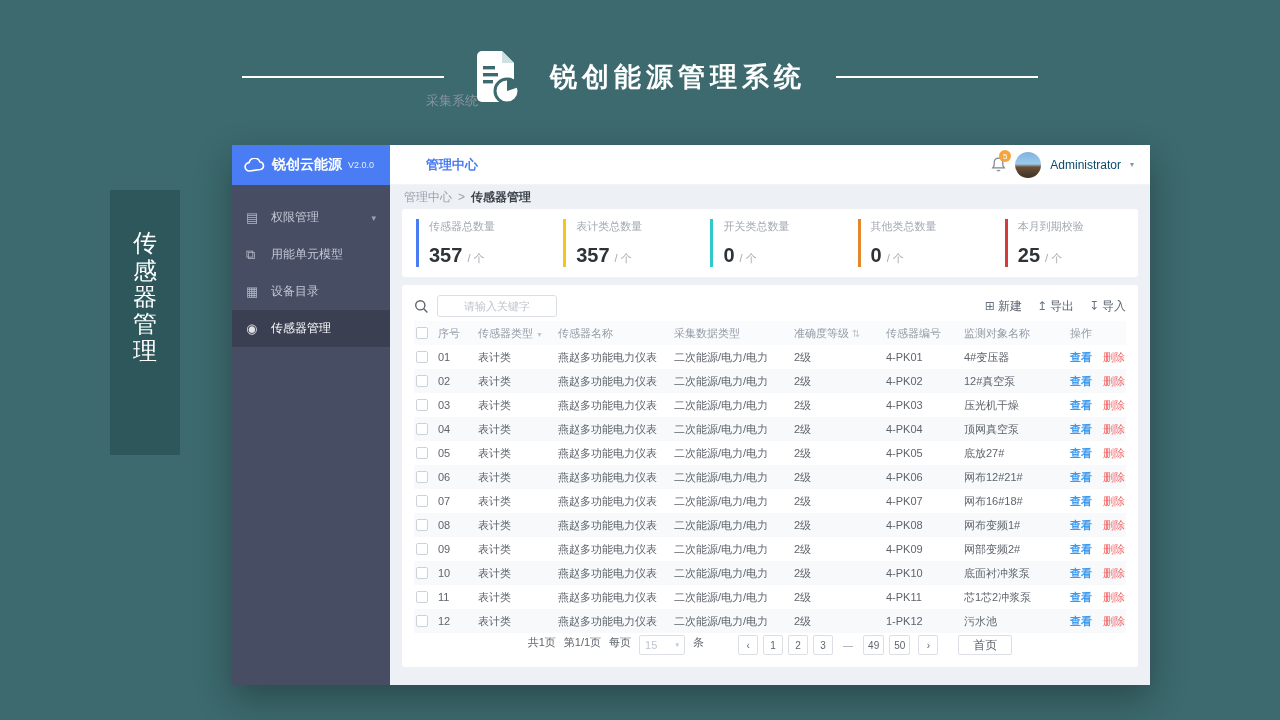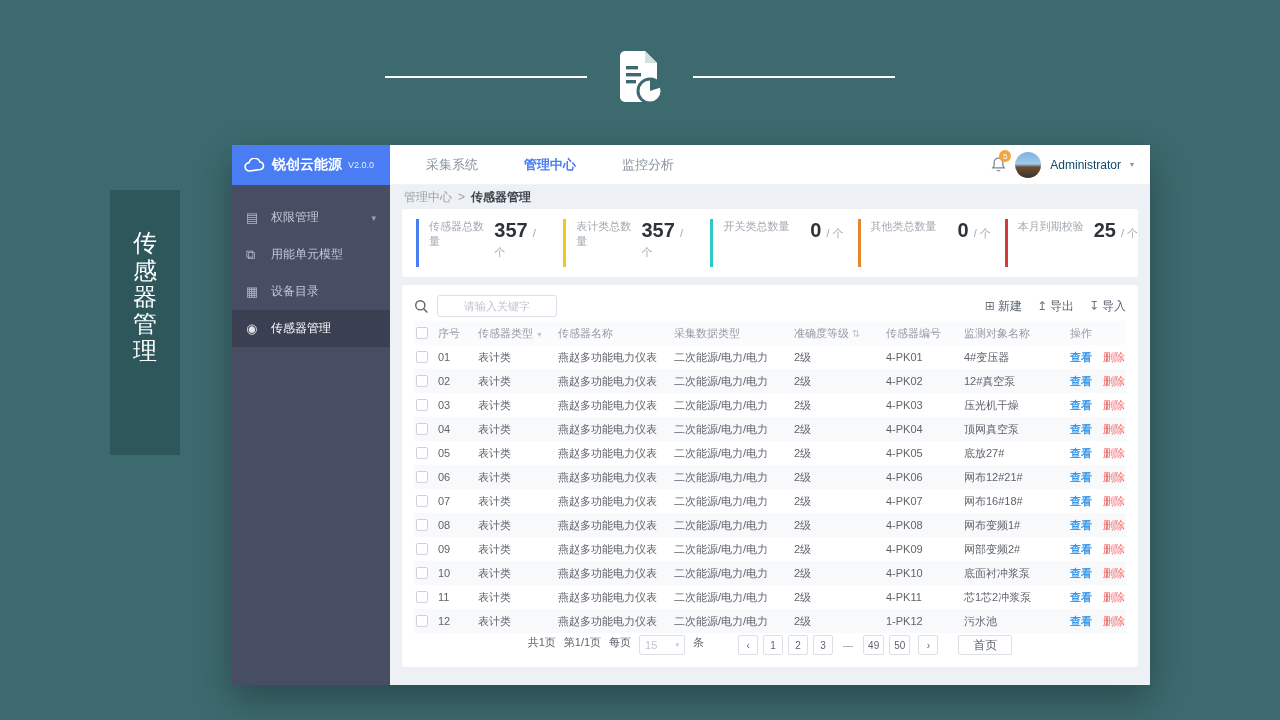--- a/index.html
+++ b/index.html
@@ -31,42 +31,42 @@
   .menu { padding-top:14px; }
   .menu-item { height:37px; display:flex; align-items:center; padding:0 14px; gap:10px;
                color:#c3c8d6; font-size:12px; cursor:pointer; }
   .menu-item .glyph { width:15px; font-size:13px; opacity:.85; font-style:normal; }
   .menu-item .chev { margin-left:auto; font-size:9px; opacity:.7; }
   .menu-item.active { background:#3a3f52; color:#fff; }
 
   
   .topbar { position:absolute; left:158px; top:0; right:0; height:40px; background:#fff;
             display:flex; align-items:center; border-bottom:1px solid #f2f3f5; }
-  .topnav { display:flex; gap:46px; padding-left:36px; font-size:13px; color:#8a93a0; }
+  .topnav { display:flex; gap:46px; padding-left:36px; font-size:13px; color:#8a93a0;flex-direction:column; }
   .topnav-item { cursor:pointer; }
   .topnav-item.active { color:#4a7cf3; font-weight:bold; }
   .user-area { margin-left:auto; display:flex; align-items:center; gap:9px; padding-right:16px; }
   .bell-wrap { position:relative; display:flex; cursor:pointer; }
   .badge { position:absolute; top:-6px; right:-5px; width:12px; height:12px; border-radius:50%;
            background:#f5a43a; color:#fff; font-size:8px; display:flex; align-items:center; justify-content:center; }
   .avatar { width:26px; height:26px; border-radius:50%; cursor:pointer;
             background:linear-gradient(180deg,#7fb4de 0%,#9ccaec 46%,#6b4f33 58%,#3d3226 100%); }
   .user-name { font-size:12px; color:#0c4a6e; cursor:pointer; }
   .user-caret { font-size:8px; color:#8a93a0; }
 
   
   .content { position:absolute; left:158px; top:40px; right:0; bottom:0; background:#edf0f4; overflow:hidden; }
   .breadcrumb { height:24px; display:flex; align-items:center; gap:6px; padding-left:14px;
                 font-size:12px; color:#9aa2ad; }
   .breadcrumb .cur { color:#3c424a; font-weight:bold; }
 
   .stats-card { margin:0 12px 8px; background:#fff; border-radius:3px; height:68px;
                 display:flex; padding:10px 0; }
   .stat { flex:1; border-left:3px solid var(--accent,#4a7cf3); margin-left:14px; padding-left:10px;
-          display:flex; flex-direction:row; justify-content:space-between; }
+          display:flex; flex-direction:column; justify-content:space-between; }
   .stat-label { font-size:11px; color:#a3a9b1; }
   .stat-value b { font-size:20px; color:#2e3338; }
   .stat-unit { font-size:11px; color:#a3a9b1; margin-left:5px; }
 
   .table-card { margin:0 12px; background:#fff; border-radius:3px; padding:6px 12px 8px; height:382px; }
   .toolbar { height:30px; display:flex; align-items:center; gap:8px; }
   .search-icon { display:flex; cursor:pointer; }
   .search-input { width:120px; height:22px; border:1px solid #dcdfe6; border-radius:3px;
                   font-size:11px; color:#606266; text-align:center; outline:none; }
   .search-input::placeholder { color:#c0c4cc; }
@@ -112,20 +112,21 @@
       <svg width="46" height="54" viewBox="0 0 46 54">
         <path d="M8 1 h20 l12 12 v34 a5 5 0 0 1 -5 5 h-27 a5 5 0 0 1 -5 -5 v-41 a5 5 0 0 1 5 -5 z" fill="#ffffff"></path>
         <path d="M28 1 l12 12 h-12 z" fill="#cfe0e1"></path>
         <rect x="9" y="16" width="12" height="3.4" fill="#3c6a6e"></rect>
         <rect x="9" y="23" width="15" height="3.4" fill="#3c6a6e"></rect>
         <rect x="9" y="30" width="10" height="3.4" fill="#3c6a6e"></rect>
         <circle cx="33" cy="41" r="12" fill="#ffffff" stroke="#3c6a6e" stroke-width="3"></circle>
         <path d="M33 41 L33 28 A13 13 0 0 1 45 37 Z" fill="#3c6a6e"></path>
       </svg>
     </span>
+    <h1>锐创能源管理系统</h1>
     <span class="hline"></span>
   </div>
 
   <div class="side-label">
     <span>传感器管理</span>
   </div>
 
   <div class="window">
 
     <aside class="sidebar">

